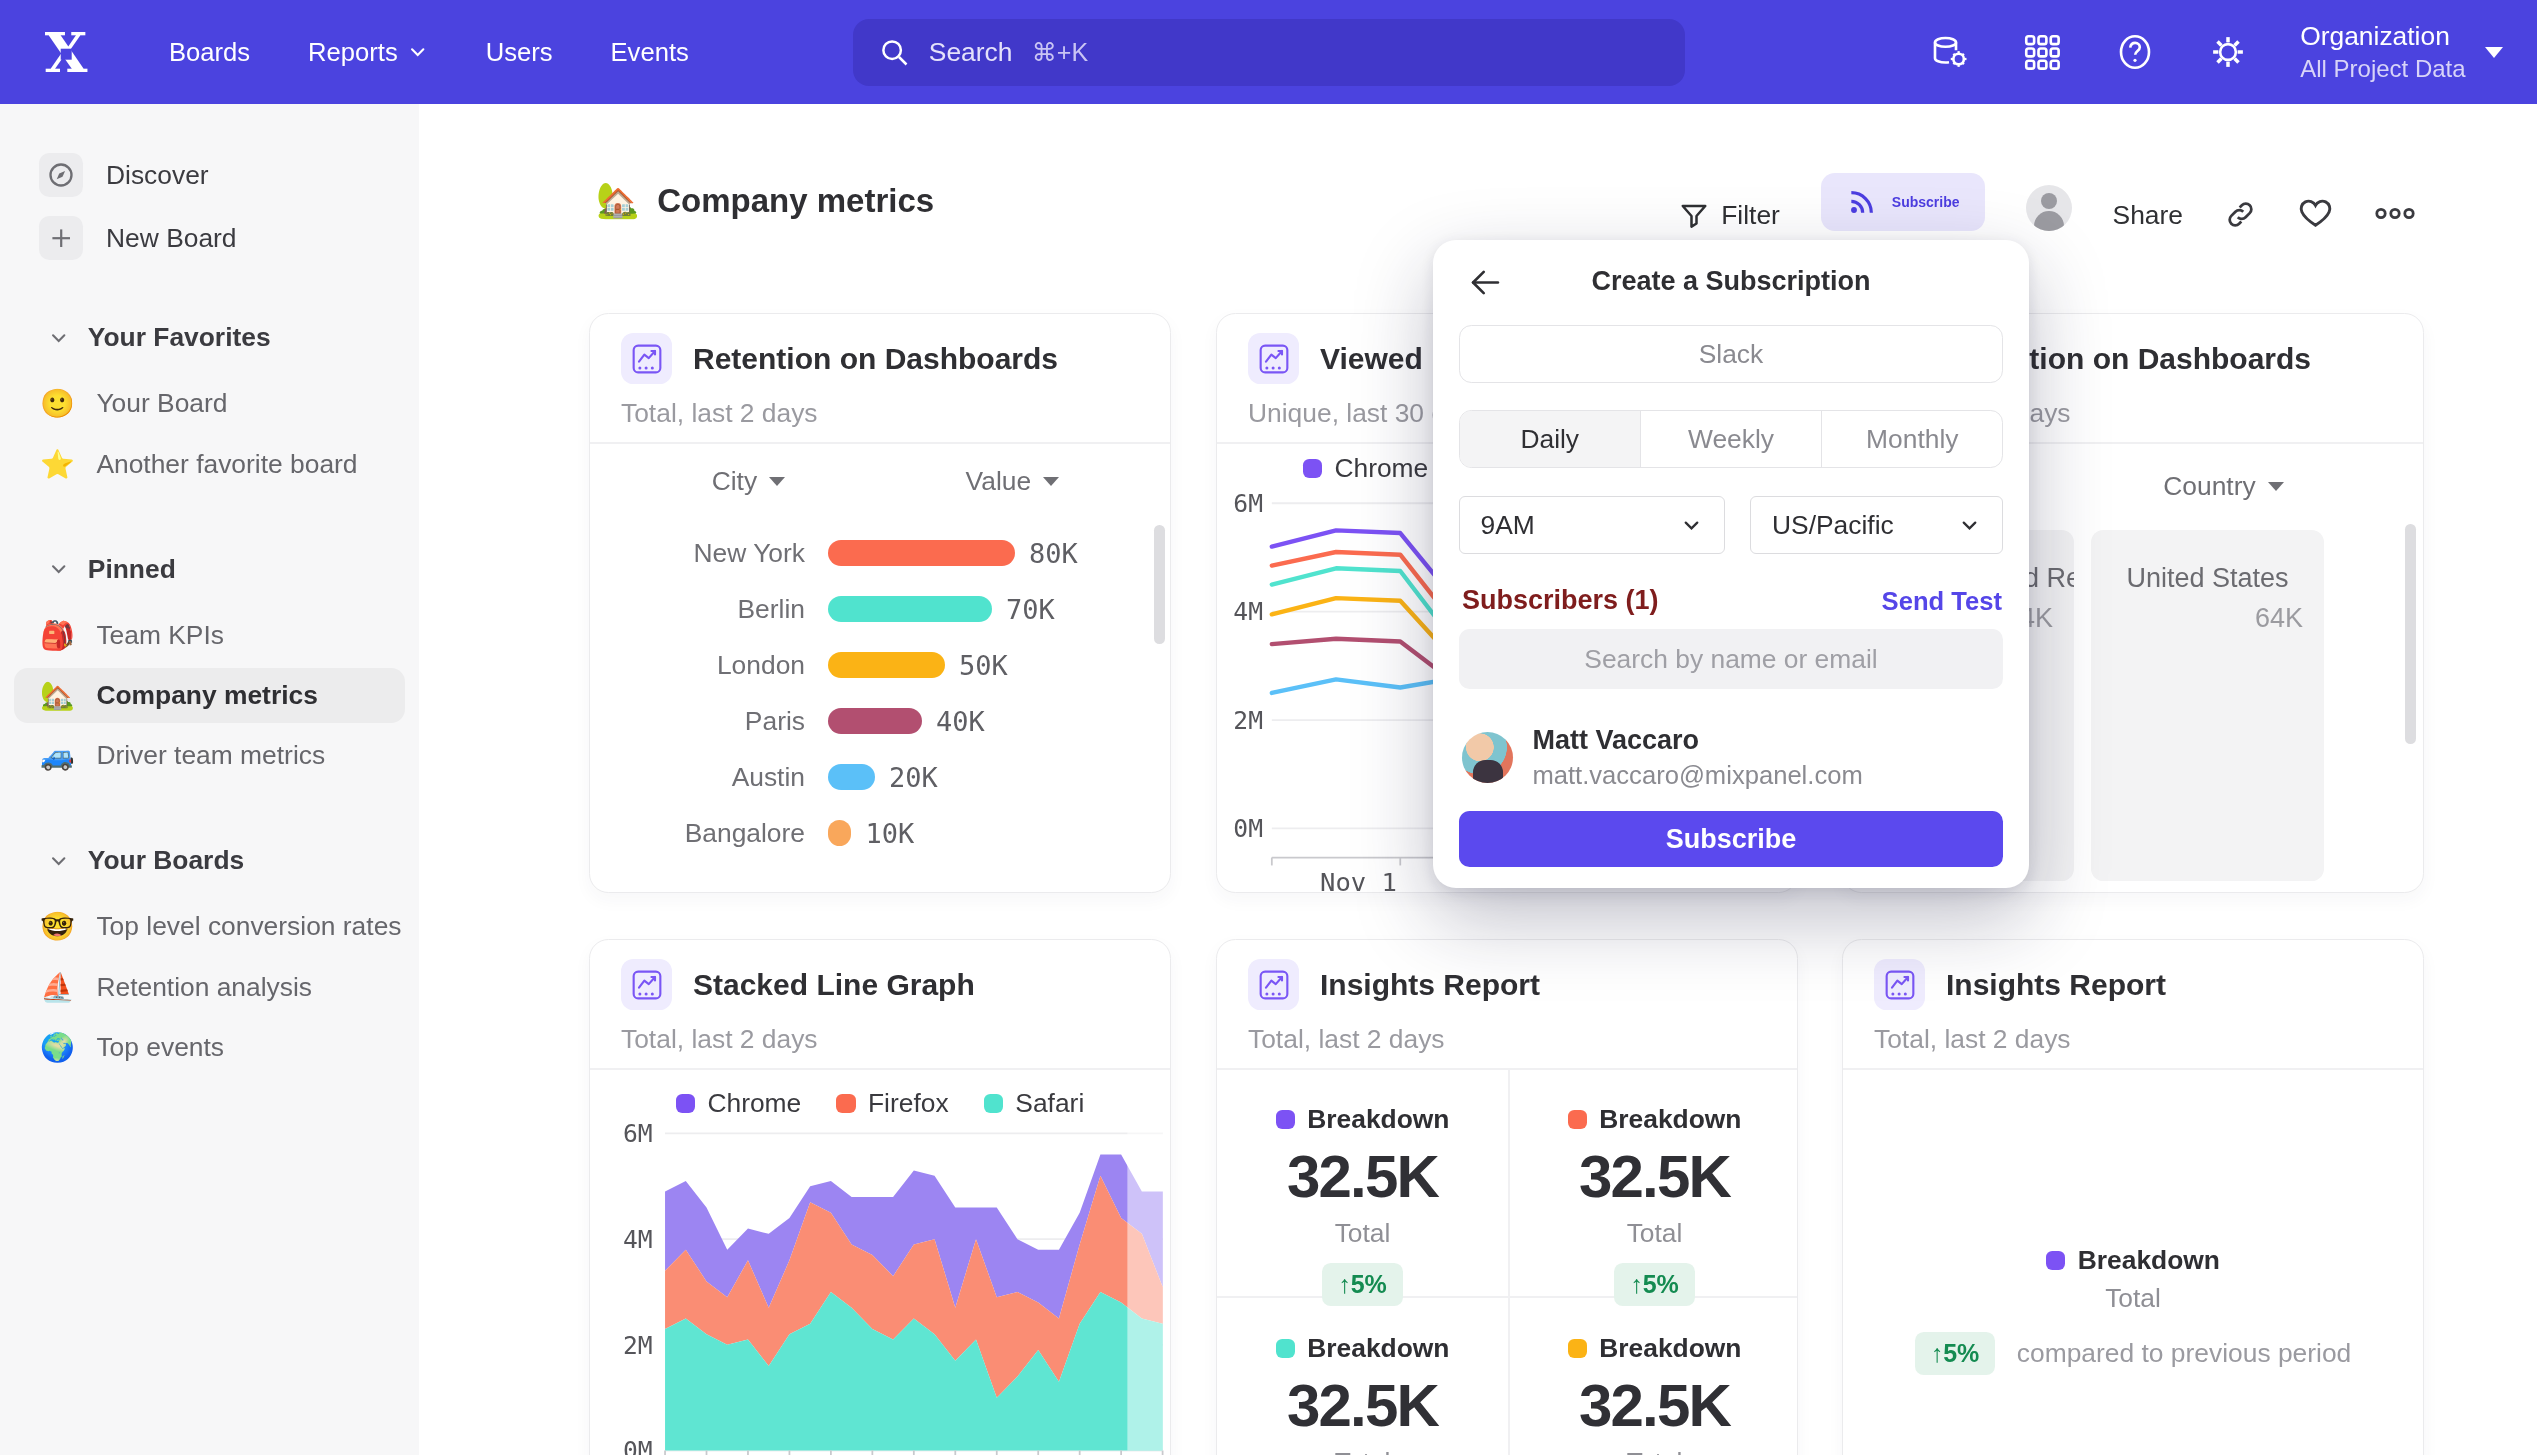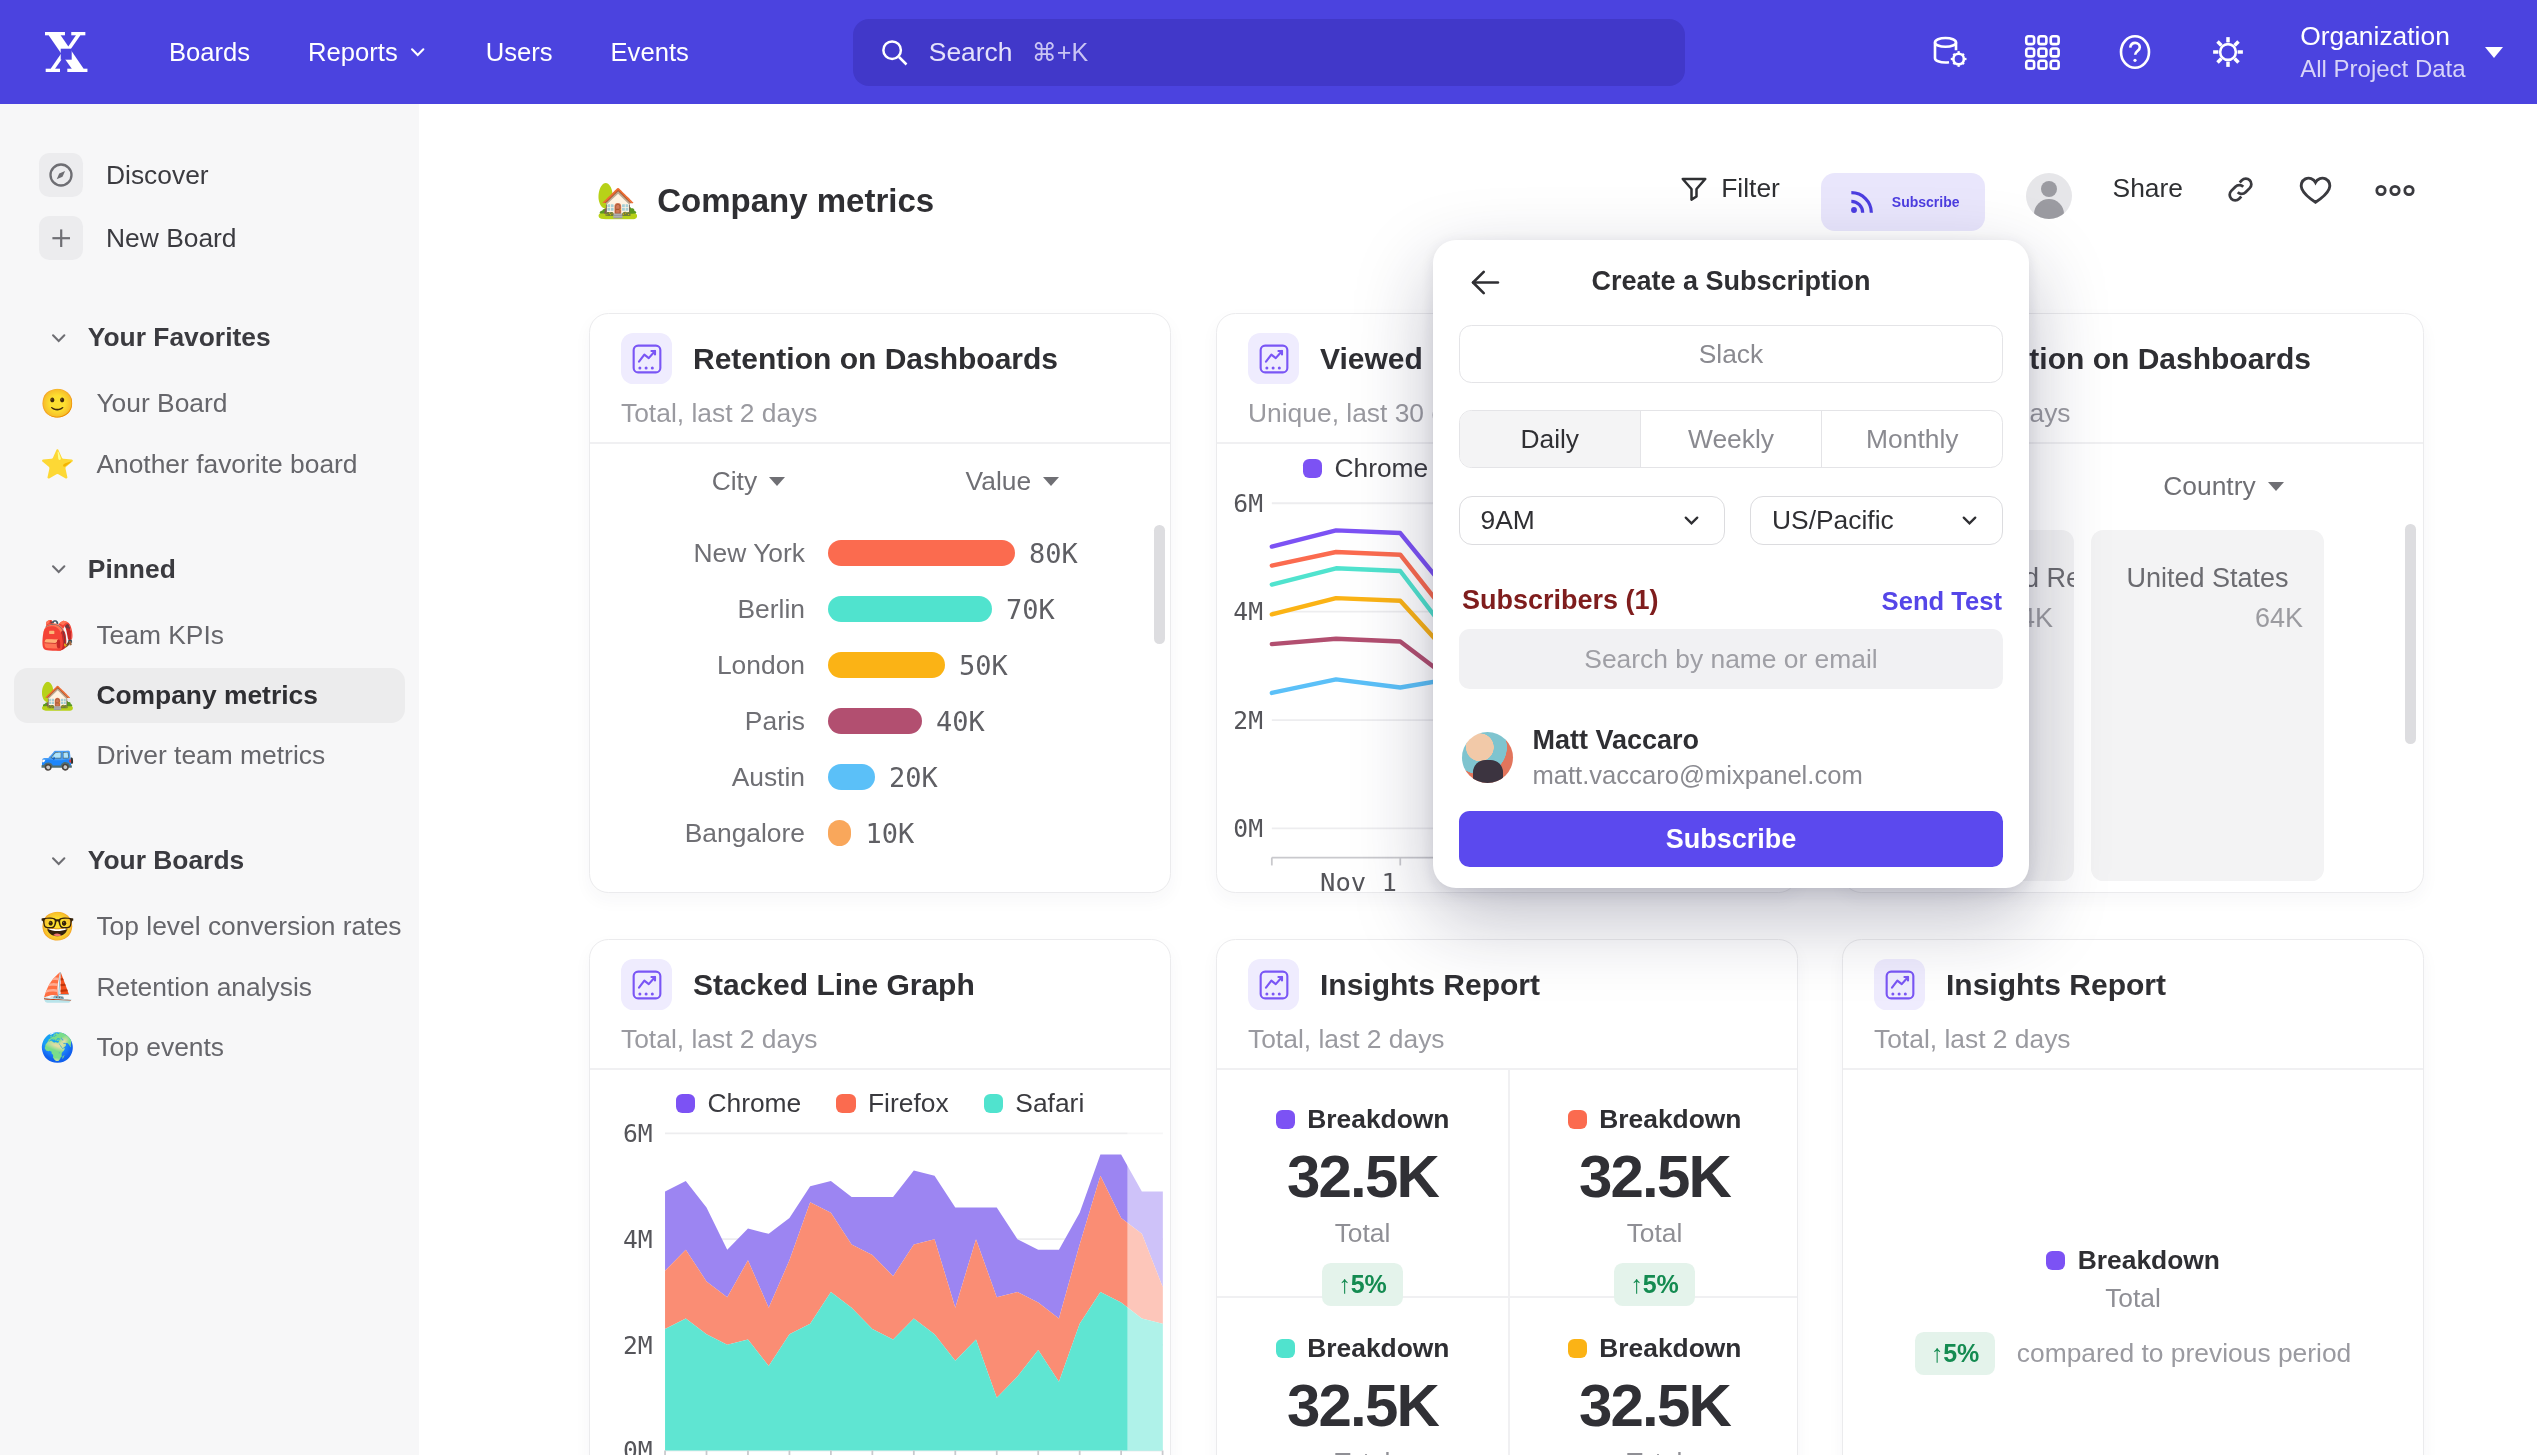--- a/index.html
+++ b/index.html
@@ -37,21 +37,21 @@
   .chev{color:#6E6E73}
   .side-item{display:flex;align-items:center;gap:14px;height:55px;margin:0 14px 5.3px 14px;padding-left:26.4px;border-radius:14px;
              font-size:26.4px;color:#66666B;cursor:pointer;}
   .side-item .emo{width:42px;font-size:28px;}
   .side-item.selected{background:#ECECED;color:#2F2F33;font-weight:700;}
 
   
   .board-title{position:absolute;left:596px;top:180px;display:flex;align-items:center;gap:17.6px;z-index:4;}
   .board-title .emo{font-size:35px;}
   .board-title .t{font-size:33px;font-weight:700;color:#2F2F33;}
-  .header-actions{position:absolute;top:173px;right:122px;display:flex;align-items:flex-start;gap:41px;z-index:4;}
+  .header-actions{position:absolute;top:173px;right:122px;display:flex;align-items:flex-end;gap:41px;z-index:4;}
   .hbtn{display:flex;align-items:center;gap:12.3px;font-size:26.4px;font-weight:500;color:#2F3033;cursor:pointer;}
   .pill-subscribe{background:#E9E6FC;color:#4C3DE0;font-weight:700;border-radius:14px;height:58px;padding:0 25px;display:flex;align-items:center;gap:14px;cursor:pointer;}
   .avatar{width:46px;height:46px;border-radius:50%;background:#E6E6E9;overflow:hidden;position:relative;cursor:pointer;}
   .avatar .head{position:absolute;left:50%;top:8px;width:16px;height:16px;border-radius:50%;background:#9B9BA1;transform:translateX(-50%);}
   .avatar .body{position:absolute;left:50%;top:26.4px;width:30px;height:21px;border-radius:15px 15px 0 0;background:#9B9BA1;transform:translateX(-50%);}
   .hicon{color:#3A3A3F;cursor:pointer}
 
   
   .card{position:absolute;width:582px;background:#fff;border:1.8px solid #EBEBED;border-radius:19.4px;box-sizing:border-box;
         box-shadow:0 7px 17.6px rgba(50,50,80,.04);overflow:hidden;}
@@ -97,21 +97,21 @@
 
   
   .modal{position:absolute;left:1433px;top:240px;width:596px;height:648px;background:#fff;border-radius:23px;z-index:40;
          box-shadow:0 30px 79px rgba(25,25,60,.28),0 3.5px 12.3px rgba(25,25,60,.10);}
   .modal-title{position:absolute;left:0;right:0;top:26.4px;text-align:center;font-size:27px;font-weight:700;color:#2F2F33;}
   .back{position:absolute;left:33px;top:23px;width:39px;height:39px;color:#2F2F33;cursor:pointer;}
   .seg{position:absolute;left:25.6px;right:25.6px;height:58px;border:1.8px solid #E4E4E7;border-radius:12.3px;display:flex;overflow:hidden;background:#fff;box-sizing:border-box;}
   .seg-opt{flex:1;display:flex;align-items:center;justify-content:center;font-size:26.4px;color:#8A8A90;border-right:1.8px solid #E4E4E7;cursor:pointer;}
   .seg-opt:last-child{border-right:none;}
   .seg-opt.selected{background:#F4F4F5;color:#2F2F33;font-weight:500;}
-  .select{position:absolute;height:49px;border:1.8px solid #DCDCDF;border-radius:13px;display:flex;align-items:center;justify-content:space-between;
+  .select{position:absolute;height:58px;border:1.8px solid #DCDCDF;border-radius:6px;display:flex;align-items:center;justify-content:space-between;
           padding:0 21px;font-size:26.4px;color:#2F2F33;box-sizing:border-box;cursor:pointer;background:#fff;}
   .sub-label{position:absolute;left:29px;font-size:27px;font-weight:700;color:#7f1d1d;}
   .send-test{position:absolute;right:27px;font-size:25.6px;font-weight:700;color:#5546E8;cursor:pointer;}
   .modal-search{position:absolute;left:25.6px;right:25.6px;top:389px;height:60px;background:#F1F1F3;border:none;border-radius:10.6px;
                 font-size:26.4px;color:#3a3a3f;padding:0 13px;box-sizing:border-box;font-family:"Liberation Sans",sans-serif;text-align:center;}
   .modal-search::placeholder{color:#9F9FA5;}
   .sub-row{position:absolute;left:29px;top:485px;display:flex;gap:19.4px;align-items:center;}
   .sub-avatar{width:51px;height:51px;border-radius:50%;flex:none;
       background:radial-gradient(circle at 35% 30%,#f2c9a8 0 28%,#7fc4cf 29% 55%,#e2755c 56% 100%);position:relative;overflow:hidden;}
   .sub-avatar:after{content:"";position:absolute;left:50%;bottom:-3.5px;width:30px;height:26.4px;border-radius:12.3px 12.3px 0 0;background:#3c3440;transform:translateX(-50%);}

